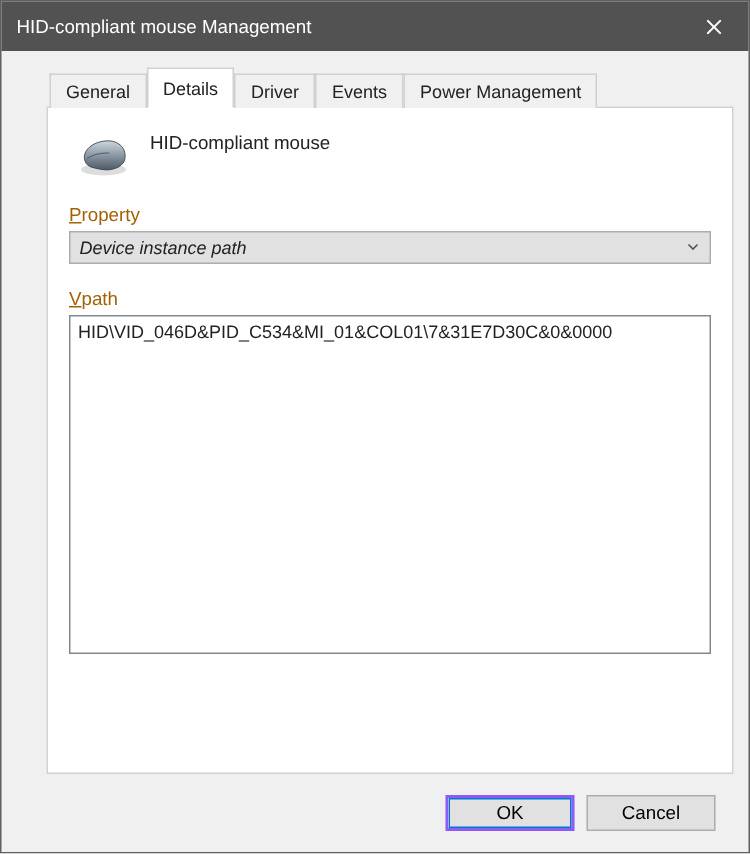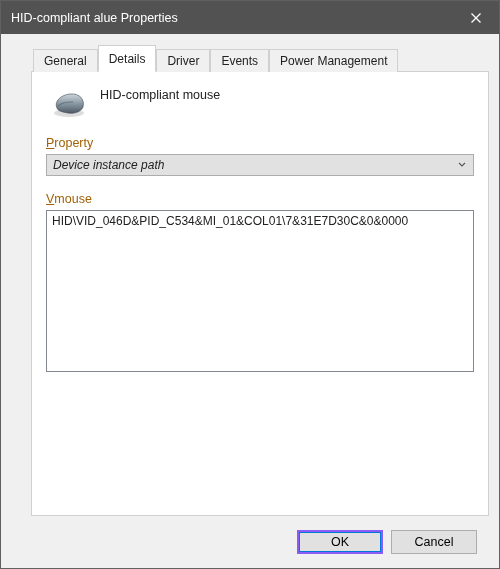--- a/index.html
+++ b/index.html
@@ -105,21 +105,21 @@
     cursor: default;
     font-style: italic;
   }
   .dropdown .dd-text { flex: 1; }
   .dropdown .chev {
     width: 10px; height: 10px;
     display: flex; align-items: center; justify-content: center;
   }
   .value-box {
     width: 100%;
-    height: 162px;
+    height: 226px;
     border: 1px solid #828790;
     background: #fff;
     padding: 3px 5px;
     font-size: 12px;
     color: #222;
     overflow: auto;
   }
   .footer {
     height: 52px;
     display: flex;
@@ -141,21 +141,21 @@
     border: 2px solid #8b5cf6;
     box-shadow: inset 0 0 0 1px #0078d7;
   }
 </style>
 </head>
 <body>
 
 <div class="window">
 
   <div class="titlebar">
-    <span class="title">HID-compliant alue Properties</span>
+    <span class="title">HID-compliant mouse Management</span>
     <div class="close">
       <svg width="10" height="10" viewBox="0 0 10 10">
         <line x1="0.5" y1="0.5" x2="9.5" y2="9.5" stroke="#fff" stroke-width="1.2"></line>
         <line x1="9.5" y1="0.5" x2="0.5" y2="9.5" stroke="#fff" stroke-width="1.2"></line>
       </svg>
     </div>
   </div>
 
   <div class="body">
 
@@ -189,21 +189,21 @@
 
       <div class="dropdown">
         <span class="dd-text">Device instance path</span>
         <span class="chev">
           <svg width="8" height="6" viewBox="0 0 8 6">
               <path d="M1 1 L4 4 L7 1" stroke="#555" stroke-width="1.1" fill="none"></path>
             </svg>
         </span>
       </div>
 
-      <div class="label"><span class="underline">V</span><span>mouse</span></div>
+      <div class="label"><span class="underline">V</span><span>path</span></div>
 
       <div class="value-box">
         <div>HID\VID_046D&amp;PID_C534&amp;MI_01&amp;COL01\7&amp;31E7D30C&amp;0&amp;0000</div>
       </div>
 
     </div>
 
     <div class="footer">
       <div class="btn default">
         <span>OK</span>

